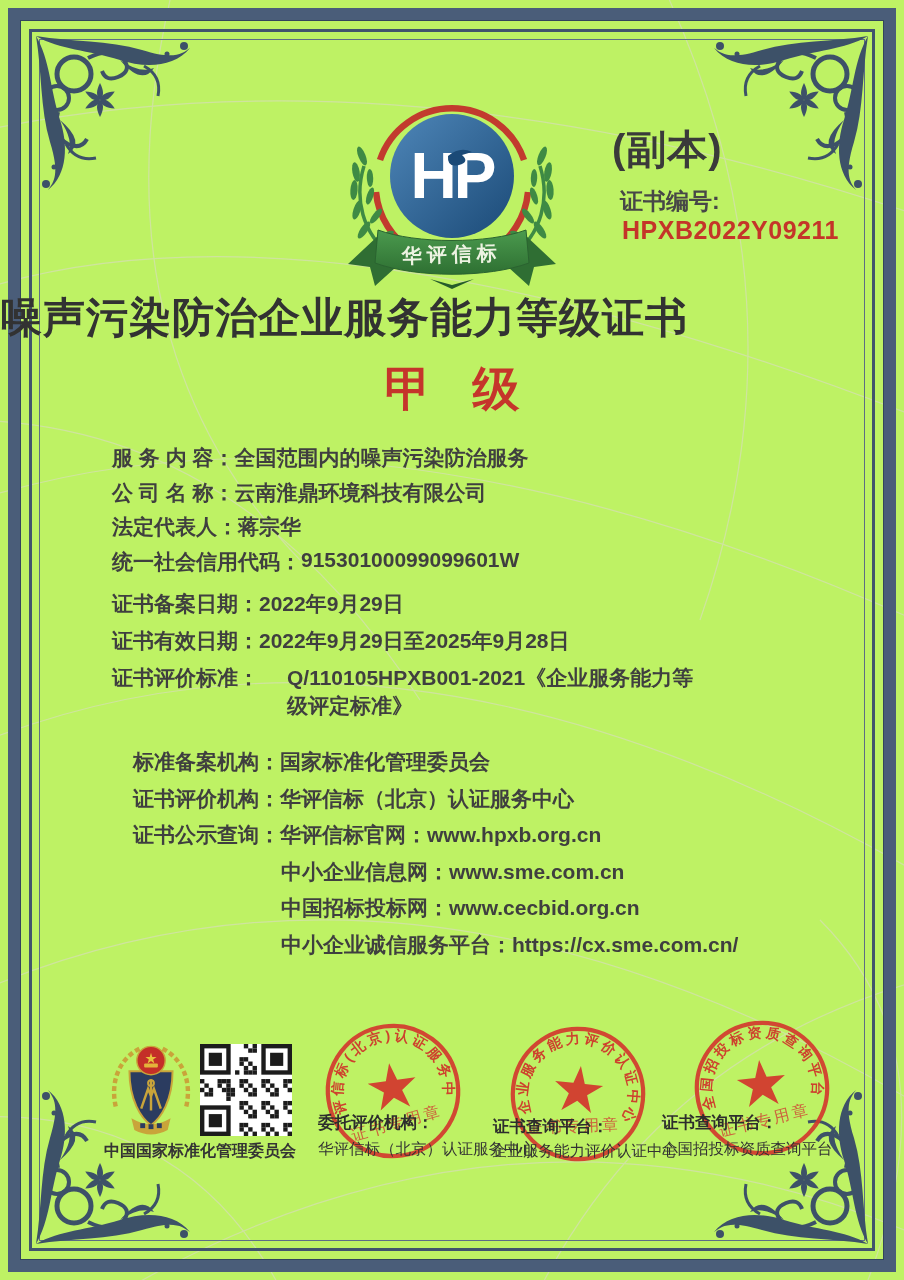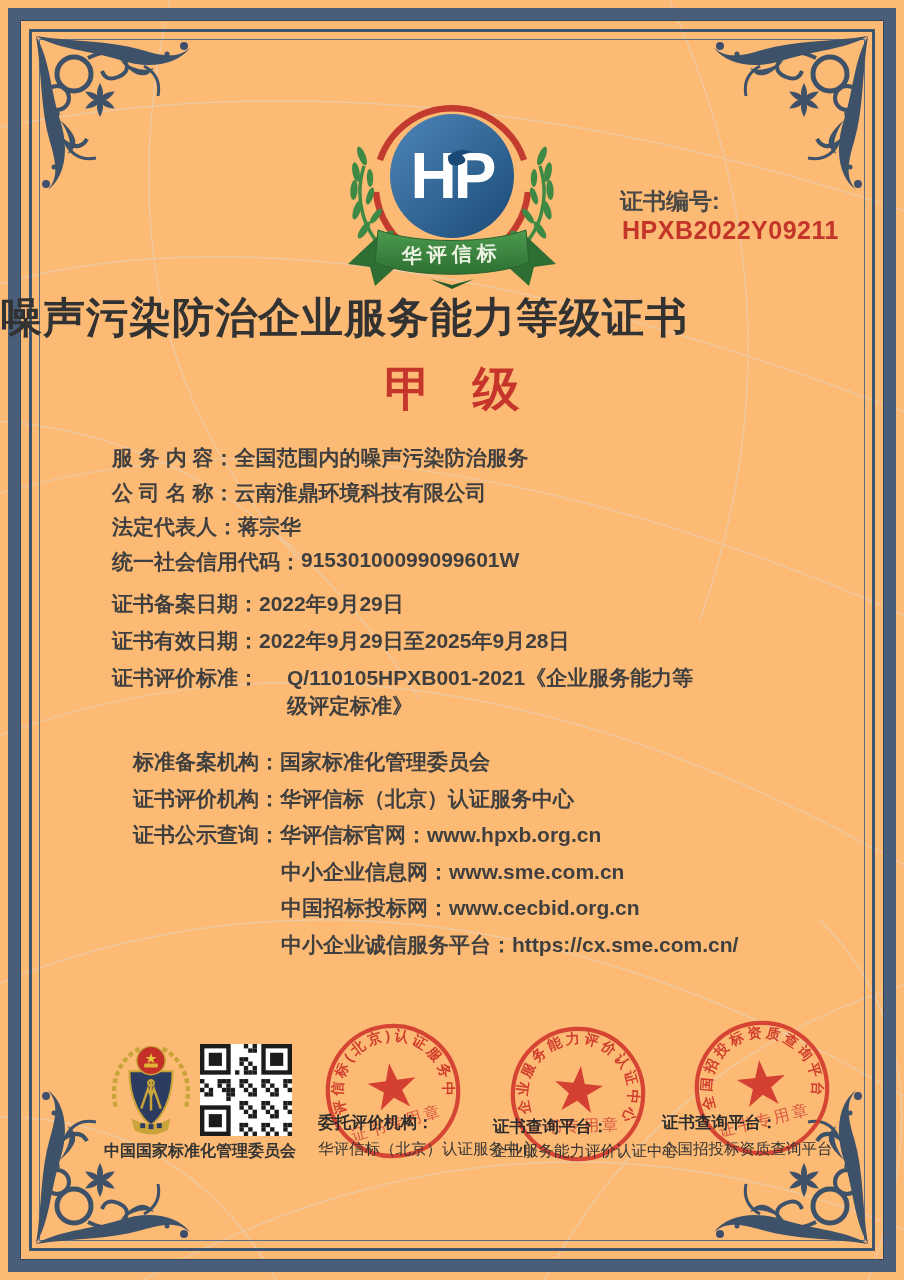--- a/index.html
+++ b/index.html
@@ -1,18 +1,18 @@
 <!DOCTYPE html>
 <html><head>
 <meta charset="utf-8">
 <style>
   * { margin:0; padding:0; box-sizing:border-box; }
   html,body { background:#ffffff; }
   body { font-family:"Liberation Sans","DejaVu Sans",sans-serif; }
-  .page { position:relative; width:904px; height:1280px; background:#fdba74; overflow:hidden;text-decoration:underline; }
+  .page { position:relative; width:904px; height:1280px; background:#bef264; overflow:hidden;text-decoration:underline; }
 
   
   .frame-outer { position:absolute; inset:8px;  border:12px solid #4a5d79; z-index:2; }
   .frame-outer:after { content:""; position:absolute; inset:0; border:1px solid #33455c; }
   .frame-mid   { position:absolute; inset:29px; border:3px solid #41546d; z-index:2; }
   .frame-inner { position:absolute; inset:39px; border:1px solid #5d6d85; z-index:2; }
   .corner { position:absolute; width:170px; height:170px; z-index:3; }
   .corner.tl { top:24px;  left:24px; }
   .corner.tr { top:24px;  right:24px; transform:scaleX(-1); }
   .corner.bl { bottom:24px; left:24px; transform:scaleY(-1); }
@@ -168,20 +168,21 @@
     <use href="#lbranch" transform="matrix(-1,0,0,1,244,0)"></use>
     <g>
       <path d="M50,148 L18,178 L40,181 L45,200 L76,172 Z" fill="#2f6e33"></path>
       <path d="M194,148 L226,178 L204,181 L199,200 L168,172 Z" fill="#2f6e33"></path>
       <path d="M48,144 C86,158 158,158 196,144 L199,177 C158,192 86,192 45,177 Z" fill="url(#gg)" stroke="#2a6330"></path>
       <path d="M100,193 L122,203 L144,193 L122,199 Z" fill="#265c2b"></path>
       <text x="122" y="175" text-anchor="middle" font-size="20" font-weight="bold" fill="#edf3e2" letter-spacing="5" transform="rotate(-2 122 175)">华评信标</text>
     </g>
   </svg>
 
+  <div class="copy-label">(副本)</div>
   <div class="certno-label">证书编号:</div>
   <div class="certno-value">HPXB2022Y09211</div>
 
   <div class="title">噪声污染防治企业服务能力等级证书</div>
   <div class="grade">甲 级</div>
 
   <div class="block b-company">
     <div class="line">
         <span class="lbl">服 务 内 容：</span>
         <span class="val">全国范围内的噪声污染防治服务</span>

